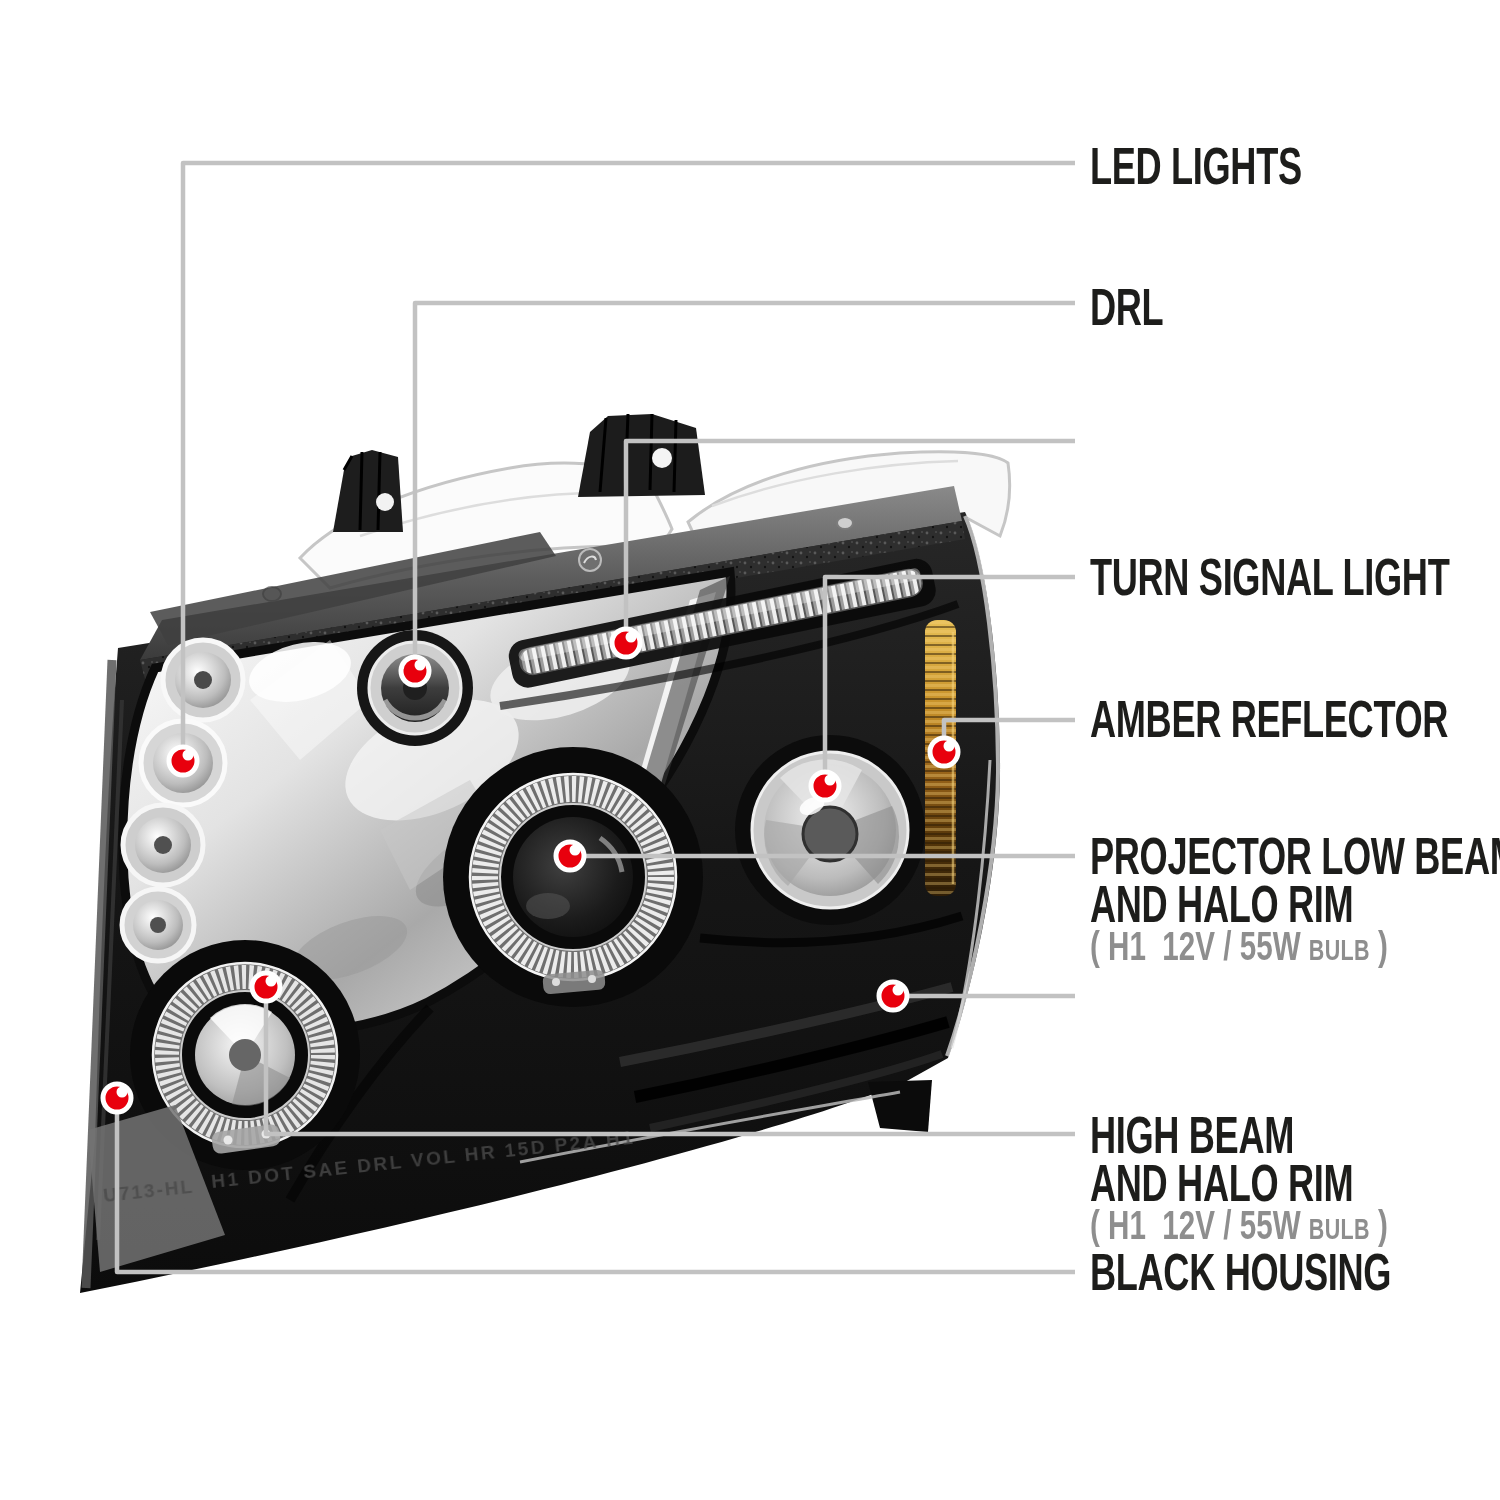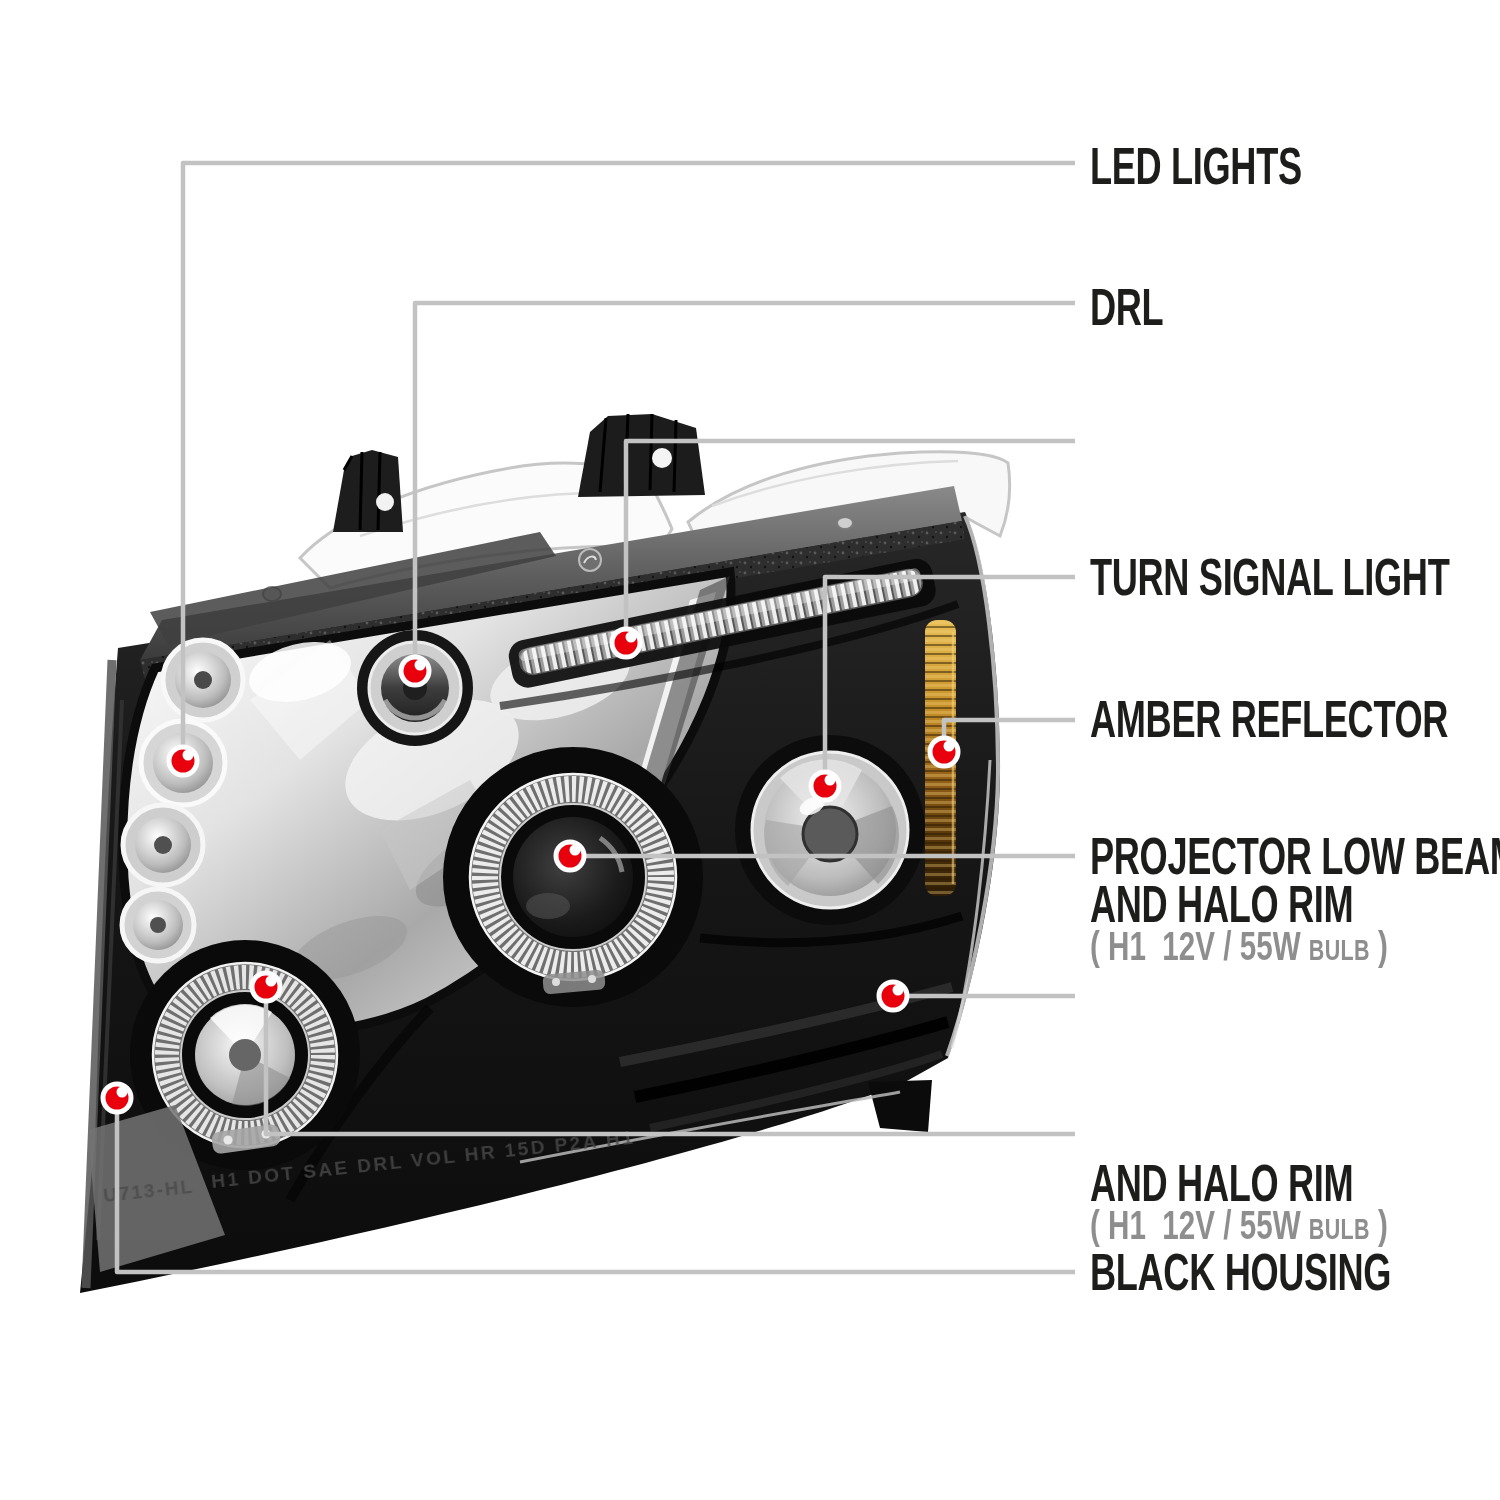--- a/index.html
+++ b/index.html
@@ -301,20 +301,21 @@
 <div class="lbl-row" style="top:553px"><span class="t">TURN SIGNAL LIGHT</span></div>
 <div class="lbl-row" style="top:695px"><span class="t">AMBER REFLECTOR</span></div>
 
 <div class="lbl-row" style="top:832px"><span class="t">PROJECTOR LOW BEAM</span></div>
 <div class="lbl-row" style="top:880px"><span class="t">AND HALO RIM</span></div>
 <div class="spec-row" style="top:926px">
   <span class="t"><span>( H1  12V / 55W </span><span class="sm">BULB</span><span> )</span></span>
 </div>
 
 
+<div class="lbl-row" style="top:1111px"><span class="t">HIGH BEAM</span></div>
 <div class="lbl-row" style="top:1159px"><span class="t">AND HALO RIM</span></div>
 <div class="spec-row" style="top:1205px">
   <span class="t"><span>( H1  12V / 55W </span><span class="sm">BULB</span><span> )</span></span>
 </div>
 
 <div class="lbl-row" style="top:1248px"><span class="t">BLACK HOUSING</span></div>
 
 </div>
 
 </body></html>

